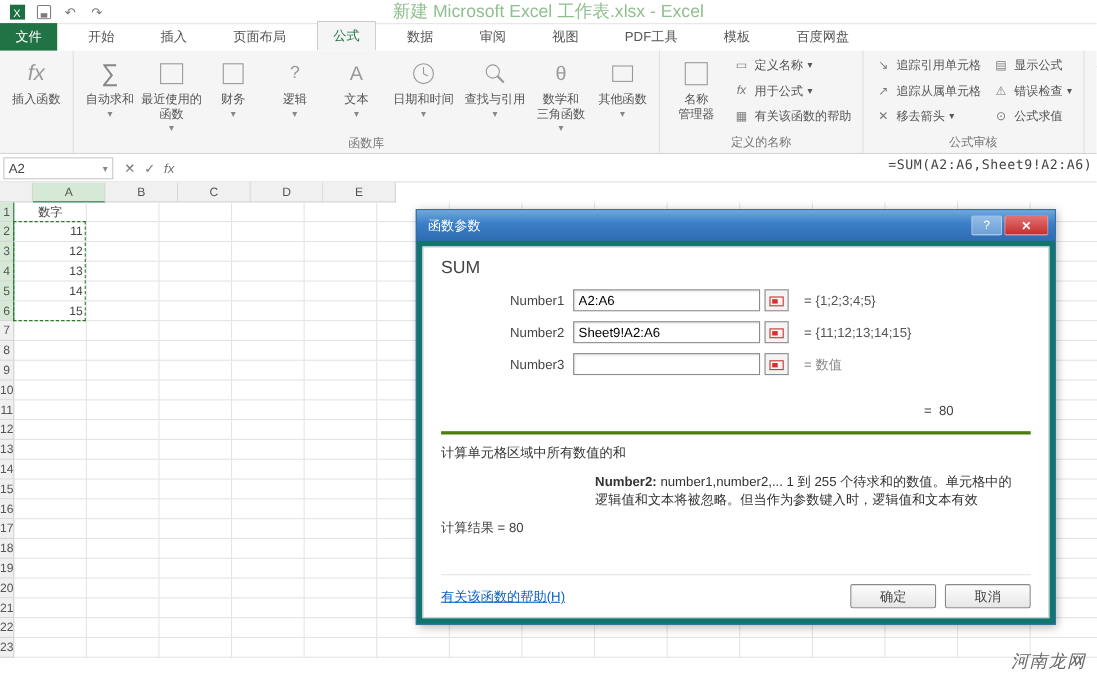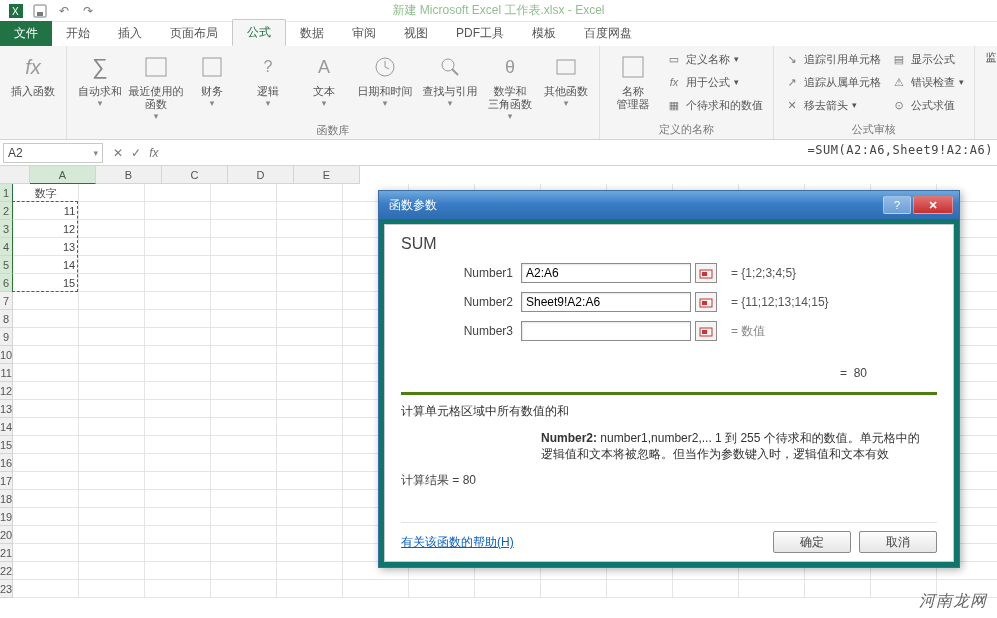--- a/index.html
+++ b/index.html
@@ -2,24 +2,24 @@
 <html><head>
 <meta charset="utf-8">
 <style>
 * { box-sizing: border-box; font-family: "Microsoft YaHei", "Segoe UI", Arial, sans-serif; }
 html, body { margin:0; padding:0; width:997px; height:618px; overflow:hidden; background:#fff; font-size:12px; color:#444; }
 
 
 .titlebar { height:22px; background:#fff; display:flex; align-items:center; position:relative; border-bottom:1px solid #e6e6e6; }
 .qat { display:flex; gap:8px; padding-left:8px; align-items:center; }
 .qat .ic { width:16px; height:16px; display:flex; align-items:center; justify-content:center; color:#7a7a7a; }
-.titlebar .title { position:absolute; left:0; right:0; text-align:center; color:#8fbf8f; font-size:12px; pointer-events:none; }
-
-
-.tabs { height:24px; display:flex; align-items:flex-end; padding-left:0; background:#fff; }
+.titlebar .title { position:absolute; left:0; right:0; text-align:center; color:#8fbf8f; font-size:16px; pointer-events:none; }
+
+
+.tabs { height:24px; display:flex; align-items:flex-end; padding-left:0; background:#fff;gap:14px; }
 .tab { padding:4px 14px; font-size:12px; color:#555; cursor:pointer; position:relative; }
 .tab.file { background:#217346; color:#fff; }
 .tab.active { color:#217346; border:1px solid #c8c8c8; border-bottom:1px solid #f5f5f5; background:#f5f5f5; border-radius:2px 2px 0 0; }
 
 
 .ribbon { height:94px; background:#f5f5f5; border-bottom:1px solid #d4d4d4; display:flex; }
 .rgroup { border-right:1px solid #e0e0e0; display:flex; flex-direction:column; justify-content:space-between; padding:2px 6px 0 6px; }
 .rgroup .controls { display:flex; align-items:flex-start; gap:2px; }
 .rgroup .glabel { text-align:center; font-size:11px; color:#777; padding:2px 0; }
 .bigbtn { display:flex; flex-direction:column; align-items:center; justify-content:flex-start; width:54px; padding-top:3px; color:#7a7a7a; text-align:center; cursor:pointer; }
@@ -226,21 +226,21 @@
             <span>定义名称</span> 
             <span style="font-size:9px">▾</span>
           </div>
         <div class="smbtn">
             <span class="ic" style="font-style:italic">fx</span>
             <span>用于公式</span> 
             <span style="font-size:9px">▾</span>
           </div>
         <div class="smbtn">
             <span class="ic">▦</span>
-            <span>个待求和的数值</span>
+            <span>有关该函数的帮助</span>
           </div>
       </div>
     </div>
     <div class="glabel">定义的名称</div>
   </div>
 
   <div class="rgroup">
     <div class="controls">
       <div class="vstack">
         <div class="smbtn">

